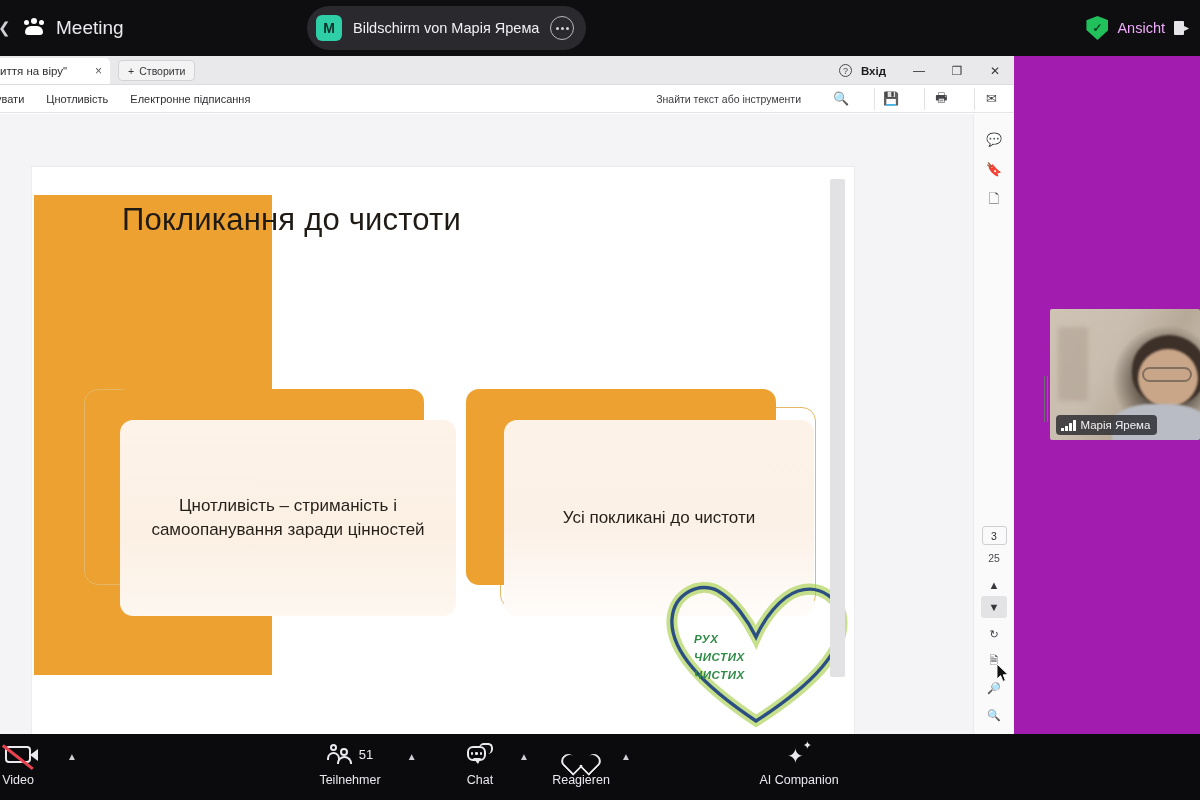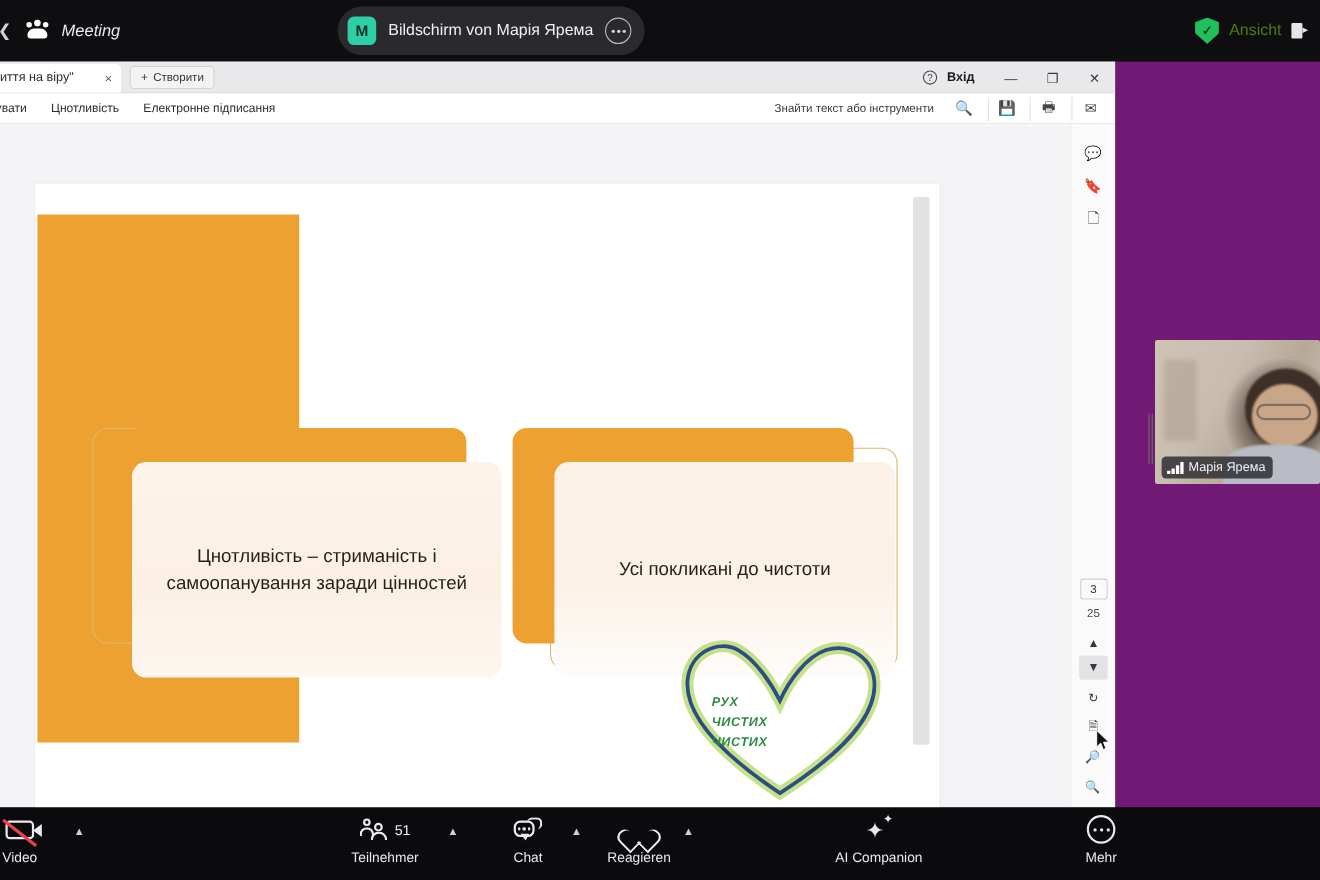--- a/index.html
+++ b/index.html
@@ -15,21 +15,21 @@
     background: #0e0e10; display: flex; align-items: center;
   }
   .tb-left { display: flex; align-items: center; gap: 10px; padding-left: 4px; width: 300px; }
   .tb-edge-chevron { color: #cfcfd4; font-size: 15px; width: 14px; margin-left: -6px; }
   .people-glyph { width: 24px; height: 20px; position: relative; display: inline-block; }
   .people-glyph i { position: absolute; background: #fff; border-radius: 50%; display:block; }
   .pg1 { width:6px; height:6px; left:9px; top:0px; }
   .pg2 { width:5px; height:5px; left:2px; top:2px; }
   .pg3 { width:5px; height:5px; left:17px; top:2px; }
   .pg-body { position:absolute; left:3px; top:8px; width:18px; height:9px; background:#fff; border-radius:6px 6px 3px 3px; }
-  .tb-meeting { color: #e9e9ee; font-size: 15px; font-style: italic; }
+  .tb-meeting { color: #e9e9ee; font-size: 19px; }
 
   .share-pill {
     position: absolute; left: 307px; top: 6px; height: 44px;
     background: #2a2a2e; border-radius: 22px;
     display: flex; align-items: center; gap: 11px; padding: 0 12px 0 9px;
   }
   .share-avatar {
     width: 26px; height: 26px; border-radius: 6px; background: #2ecfa6;
     color: #08312a; font-size: 14px; font-weight: bold;
     display: flex; align-items: center; justify-content: center;
@@ -44,21 +44,21 @@
   .tb-right {
     position: absolute; right: 10px; top: 0; height: 56px;
     display: flex; align-items: center; gap: 9px;
   }
   .shield {
     width: 22px; height: 24px; background: #20c15c;
     clip-path: polygon(50% 0%, 100% 18%, 100% 58%, 50% 100%, 0% 58%, 0% 18%);
     display: flex; align-items: center; justify-content: center;
     color: #0b3d1d; font-size: 12px; font-weight: bold;
   }
-  .ansicht-label { color: #4d7c0f; font-size: 14.5px; }
+  .ansicht-label { color: #f0abfc; font-size: 14.5px; }
   .ansicht-icon { width: 16px; height: 14px; position: relative; }
   .ansicht-icon .sq { position:absolute; left:0; top:0; width:10px; height:14px; background:#e6e6ea; border-radius:1px; }
   .ansicht-icon .ar { position:absolute; right:0; top:5px; width:6px; height:3px; color:#e6e6ea; font-size:10px; line-height:3px;}
 
   
   .pdf-window {
     position: absolute; left: 0; top: 56px; width: 1014px; height: 678px;
     background: #fff; overflow: hidden;
   }
   .pdf-tabstrip {
@@ -87,21 +87,21 @@
   .vhod { font-size: 11.5px; font-weight: bold; color: #1b1b1d; }
   .wbtn { width: 38px; height: 29px; display: flex; align-items: center; justify-content: center;
           color: #3a3a3e; font-size: 12px; }
 
   .pdf-menubar {
     height: 28px; background: #fff; display: flex; align-items: center;
     gap: 22px; padding-left: 0; border-bottom: 1px solid #e4e4e6; position: relative;
   }
   .pdf-menubar .mi { font-size: 11px; color: #2e2e32; white-space: nowrap; }
   .pdf-menubar .mi:first-child { margin-left: -8px; }
-  .menu-right { position: absolute; right: 6px; display: flex; align-items: center; gap: 4px; }
+  .menu-right { position: absolute; right: 6px; display: flex; align-items: center; gap: 16px; }
   .find-label { font-size: 10.5px; color: #3a3a3e; margin-right: 7px; }
   .mr-ico { width: 34px; height: 22px; display:flex; align-items:center; justify-content:center;
             color: #45454a; font-size: 13px; border-left: 1px solid #e2e2e4; }
   .mr-ico.nb { border-left: none; }
 
   
   .pdf-canvas {
     position: absolute; left: 0; top: 58px; right: 41px; bottom: 0;
     background: #f4f4f6; overflow: hidden;
   }
@@ -125,21 +125,21 @@
     position: absolute; border: 1.3px solid #e3b767; border-radius: 14px; background: transparent;
   }
   .card-orange { position: absolute; background: #eda130; border-radius: 13px; }
   .card-cream {
     position: absolute; background: linear-gradient(180deg,#fdf3e9 0%, #fcf0e4 60%, #fdf7f0 100%);
     border-radius: 13px; display: flex; align-items: center; justify-content: center;
     text-align: center; color: #241f18; font-size: 17px; line-height: 1.42; padding: 10px 16px;
   }
   .card-cream-2 { background: linear-gradient(180deg,#fdf2e7 0%, #fcf1e7 55%, #fefcfa 100%); }
 
-  .heart-logo { position: absolute; left: 577px; top: 402px; width: 200px; height: 165px; }
+  .heart-logo { position: absolute; left: 624px; top: 402px; width: 200px; height: 165px; }
   .heart-text {
     position: absolute; left: 38px; top: 62px; width: 100px;
     color: #2e8b46; font-size: 11.5px; font-weight: bold; font-style: italic;
     line-height: 1.55; letter-spacing: .6px; text-align: left;
   }
 
   
   .pdf-rail {
     position: absolute; right: 0; top: 58px; width: 41px; bottom: 0;
     background: #fafafa; border-left: 1px solid #ebebed;
@@ -156,21 +156,21 @@
   .rail-sep { height: 10px; }
   .rail-nav { width: 26px; height: 22px; display:flex; align-items:center; justify-content:center;
               color: #37373c; font-size: 11px; }
   .rail-nav.hl { background: #e3e3e6; border-radius: 3px; }
   .rail-pad { height: 5px; }
 
   
   .cursor { position: absolute; left: 997px; top: 608px; width: 12px; height: 18px; z-index: 40; }
 
   
-  .right-col { position: absolute; left: 1014px; top: 56px; width: 186px; height: 678px; background: #701a75; }
+  .right-col { position: absolute; left: 1014px; top: 56px; width: 186px; height: 678px; background: #a21caf; }
   .video-tile { position: absolute; left: 36px; top: 253px; width: 150px; height: 131px;
                 overflow: hidden; border-radius: 2px; }
   .video-bg { position: absolute; inset: 0;
      background:
        radial-gradient(circle at 78% 54%, #4b4137 0 16%, rgba(75,65,55,0) 40%),
        linear-gradient(120deg,#cfc3b4 0%, #c9bdb0 38%, #b6a998 62%, #d5cabc 100%); filter: blur(0.4px); }
   .vb-shelf { position:absolute; left: 8px; top: 18px; width: 30px; height: 74px;
               background: rgba(120,105,90,.20); border-radius: 3px; filter: blur(2px); }
   .vb-head { position: absolute; right: -6px; top: 26px; width: 74px; height: 70px;
              background: #3c3028; border-radius: 50% 50% 45% 45%; filter: blur(1.2px); }
@@ -326,20 +326,21 @@
         <span class="mr-ico">🖶</span>
         <span class="mr-ico">✉</span>
       </span>
     </div>
 
     <div class="pdf-canvas">
       <div class="pdf-page">
 
         <div class="slide-orange-band"></div>
 
+        <div class="slide-title">Покликання до чистоти</div>
 
         <div class="card-group">
           <div class="card-outline" style="left:52px; top:222px; width:310px; height:196px;"></div>
           <div class="card-orange" style="left:82px; top:222px; width:310px; height:196px;"></div>
           <div class="card-cream" style="left:88px; top:253px; width:336px; height:196px;">Цнотливість – стриманість і самоопанування заради цінностей</div>
         </div>
 
         <div class="card-group">
           <div class="card-outline" style="left:468px; top:240px; width:316px; height:202px;"></div>
           <div class="card-orange" style="left:434px; top:222px; width:310px; height:196px;"></div>
@@ -467,24 +468,14 @@
       <div class="bt-iconrow">
         <span class="spark">
           <span class="s1">✦</span>
             <span class="s2">✦</span>
         </span>
       </div>
       <span class="bt-label">AI Companion</span>
     </div>
 
 
-    <div class="bt-item" style="left:955px;">
-      <div class="bt-iconrow">
-        <span class="more-ico">
-            <u></u>
-            <u></u>
-            <u></u>
-          </span>
-      </div>
-      <span class="bt-label">Mehr</span>
-    </div>
   </div>
 </div>
 
 </body></html>

